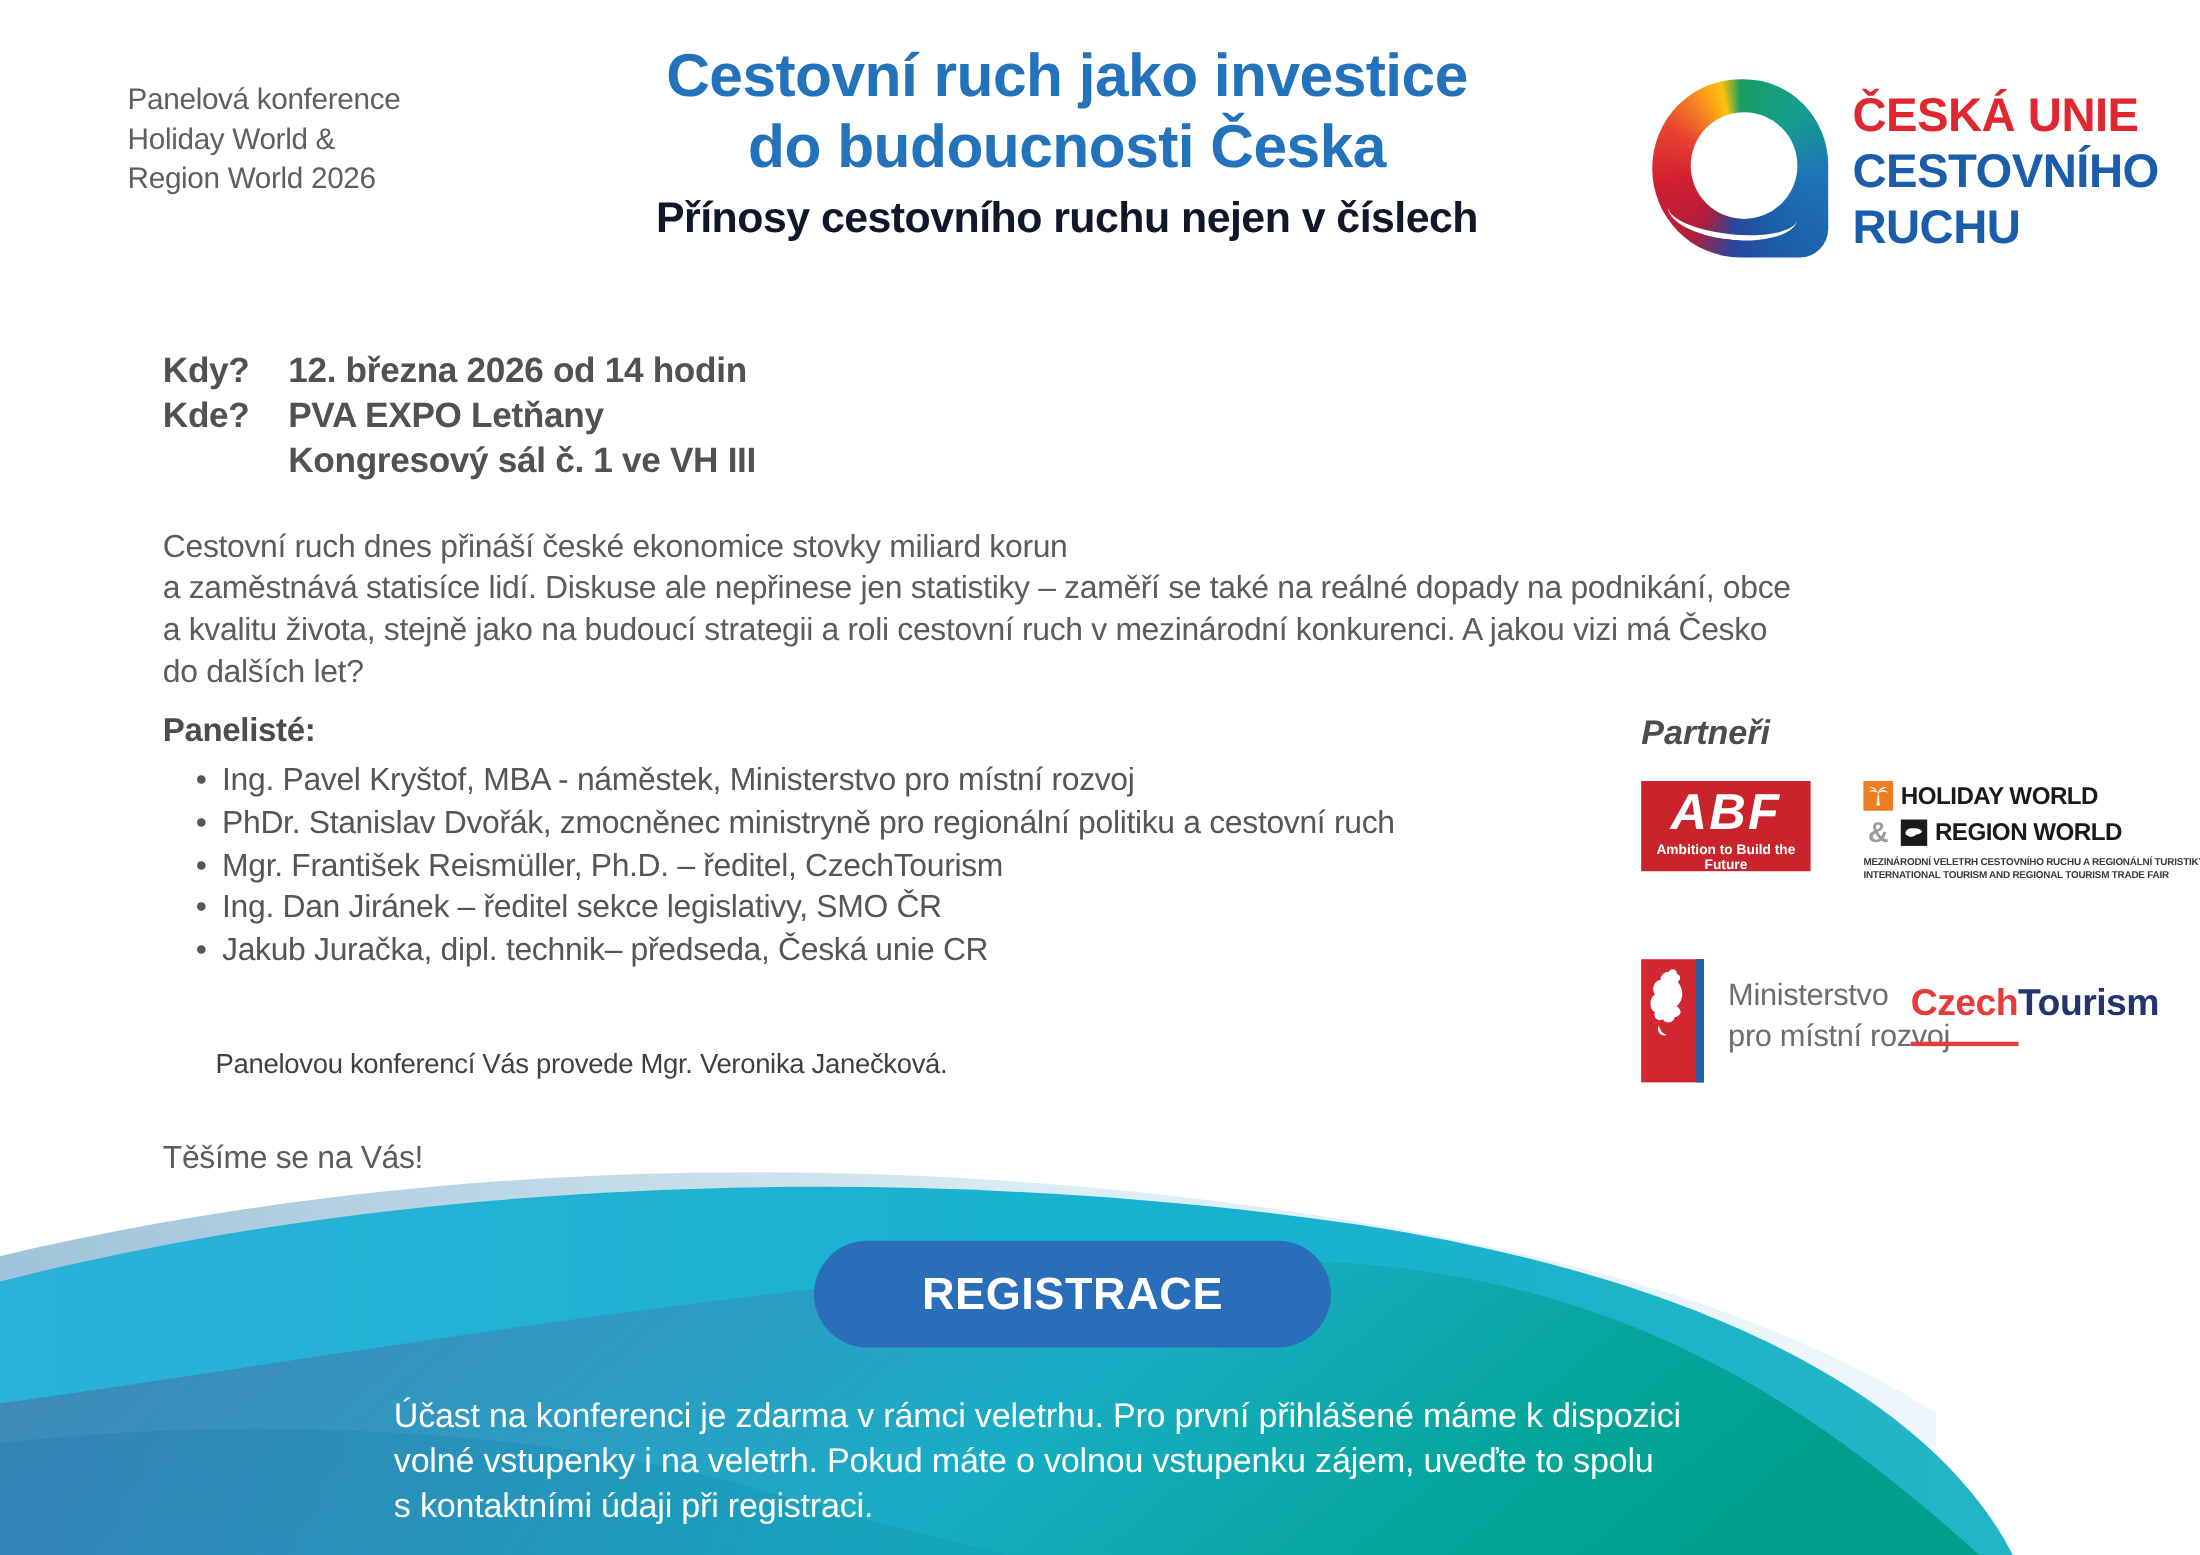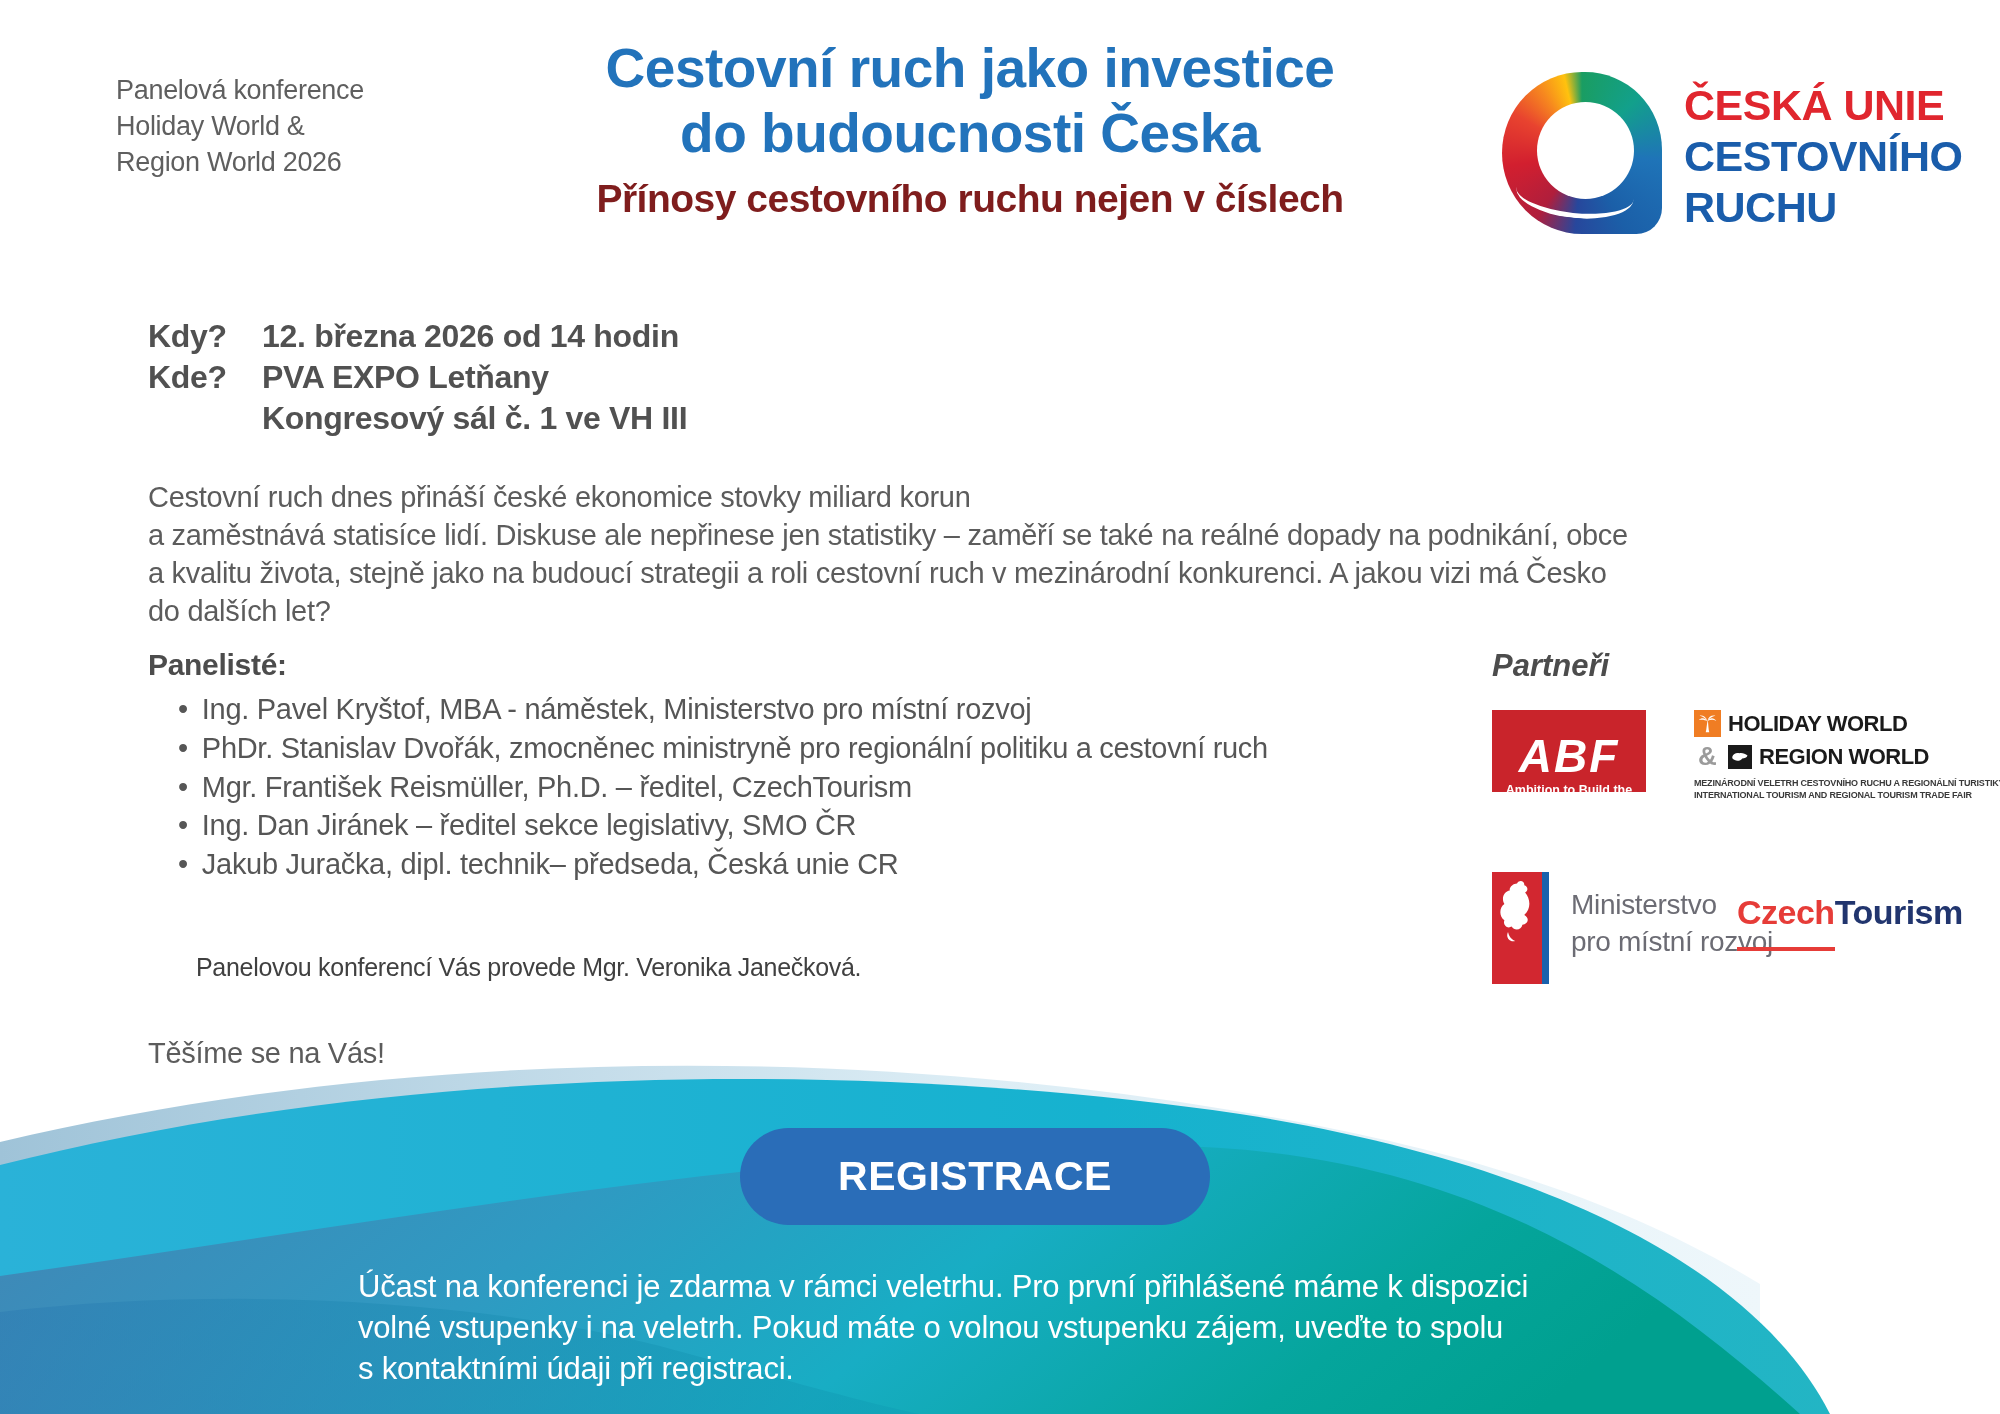--- a/index.html
+++ b/index.html
@@ -4,21 +4,21 @@
 <style>
   html,body{margin:0;padding:0;background:#ffffff;}
   .page{
     position:relative;width:2000px;height:1414px;overflow:hidden;background:#ffffff;
     font-family:"Liberation Sans", sans-serif;color:#5a5a5a;
   }
   
   .event-label{position:absolute;left:116px;top:72px;font-size:27px;line-height:36px;color:#5f5f5f;letter-spacing:-0.3px;}
   .titles{position:absolute;left:420px;top:36px;width:1100px;text-align:center;}
   .title-line{font-size:55px;line-height:65px;font-weight:bold;color:#2273bb;letter-spacing:-0.5px;}
-  .subtitle{margin-top:10px;font-size:39px;line-height:46px;font-weight:bold;color:#7f1d1d;letter-spacing:-0.5px;}
+  .subtitle{margin-top:10px;font-size:39px;line-height:46px;font-weight:bold;color:#0f172a;letter-spacing:-0.5px;}
   .cucr{position:absolute;left:1502px;top:72px;display:flex;align-items:flex-start;}
   .cucr-ring{position:relative;width:160px;height:162px;border-radius:50% 48% 16% 50%;
     background:conic-gradient(from 0deg, #1a9d62 0deg, #12a08b 45deg, #1f74b8 95deg, #1b5fa8 150deg, #27479c 185deg, #b01e3c 215deg, #d21f2f 260deg, #e8432f 300deg, #f6871f 327deg, #ffc20e 347deg, #1a9d62 360deg);}
   .cucr-ring::before{content:"";position:absolute;left:35px;top:30px;width:97px;height:97px;border-radius:50%;background:#fff;}
   .cucr-ring::after{content:"";position:absolute;left:14px;bottom:16px;width:118px;height:44px;border-bottom:5px solid #fff;border-radius:50%;transform:rotate(6deg);}
   .cucr-text{margin-left:22px;margin-top:8px;font-weight:bold;font-size:43px;line-height:51px;letter-spacing:-0.5px;}
   .cucr-l1{color:#e0262e;}
   .cucr-l2,.cucr-l3{color:#1a5dab;}
   
   .details{position:absolute;left:148px;top:316px;font-size:32px;line-height:41px;font-weight:bold;color:#515151;letter-spacing:-0.3px;}
@@ -26,21 +26,21 @@
   .details-label{width:114px;}
   
   .intro{position:absolute;left:148px;top:478px;font-size:29px;line-height:38px;color:#5c5c5c;letter-spacing:-0.3px;}
   
   .panelists-heading{position:absolute;left:148px;top:648px;font-size:30px;font-weight:bold;color:#4c4c4c;letter-spacing:-0.3px;}
   .panelists{position:absolute;left:178px;top:690px;margin:0;padding:0;list-style:none;font-size:29px;line-height:38.8px;color:#565656;letter-spacing:-0.3px;}
   .panelists li::before{content:"\2022";margin-right:14px;color:#565656;}
   
   .partners-heading{position:absolute;left:1492px;top:648px;font-size:31px;font-weight:bold;color:#4c4c4c;font-style:italic;}
   .abf{position:absolute;left:1492px;top:710px;width:154px;height:82px;background:#c9242b;color:#fff;text-align:center;}
-  .abf-letters{font-size:46px;font-weight:bold;font-style:italic;letter-spacing:2px;line-height:52px;margin-top:20px;}
+  .abf-letters{font-size:46px;font-weight:bold;font-style:italic;letter-spacing:2px;line-height:52px;margin-top:2px;}
   .abf-tagline{font-size:12.5px;font-weight:bold;margin-top:1px;letter-spacing:0;}
   .hw{position:absolute;left:1694px;top:710px;width:230px;}
   .hw-row{display:flex;align-items:center;gap:7px;}
   .hw-sq{width:27px;height:27px;display:flex;align-items:center;justify-content:center;flex:0 0 auto;}
   .hw-sq.orange{background:#f07d23;}
   .hw-sq.black{background:#1a1a1a;width:24px;height:24px;}
   .hw-big{font-size:22px;font-weight:bold;color:#1a1a1a;letter-spacing:-0.5px;white-space:nowrap;}
   .hw-amp{font-size:26px;font-weight:bold;color:#9b9b9b;width:27px;text-align:center;flex:0 0 auto;}
   .hw-small{margin-top:5px;font-size:9px;line-height:12px;color:#3a3a3a;font-weight:bold;letter-spacing:-0.2px;white-space:nowrap;}
   .mmr{position:absolute;left:1492px;top:872px;display:flex;}

